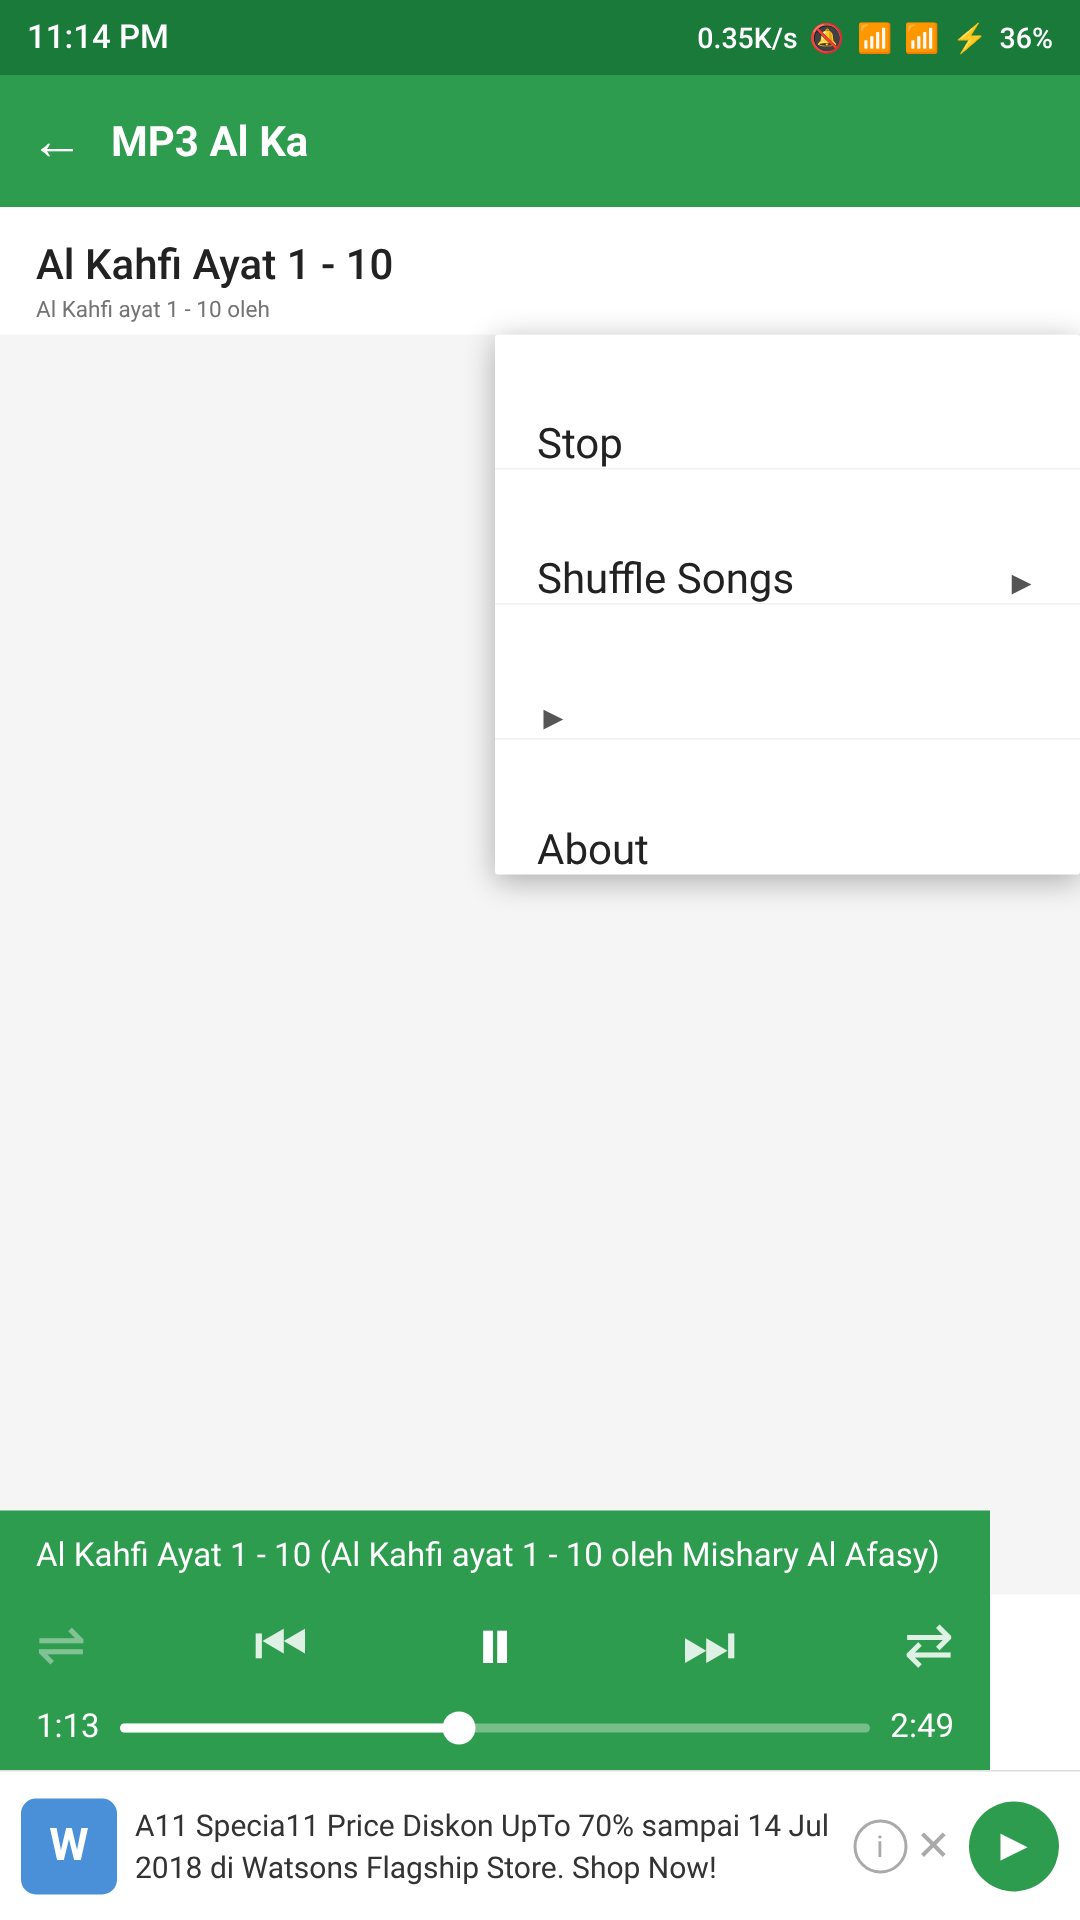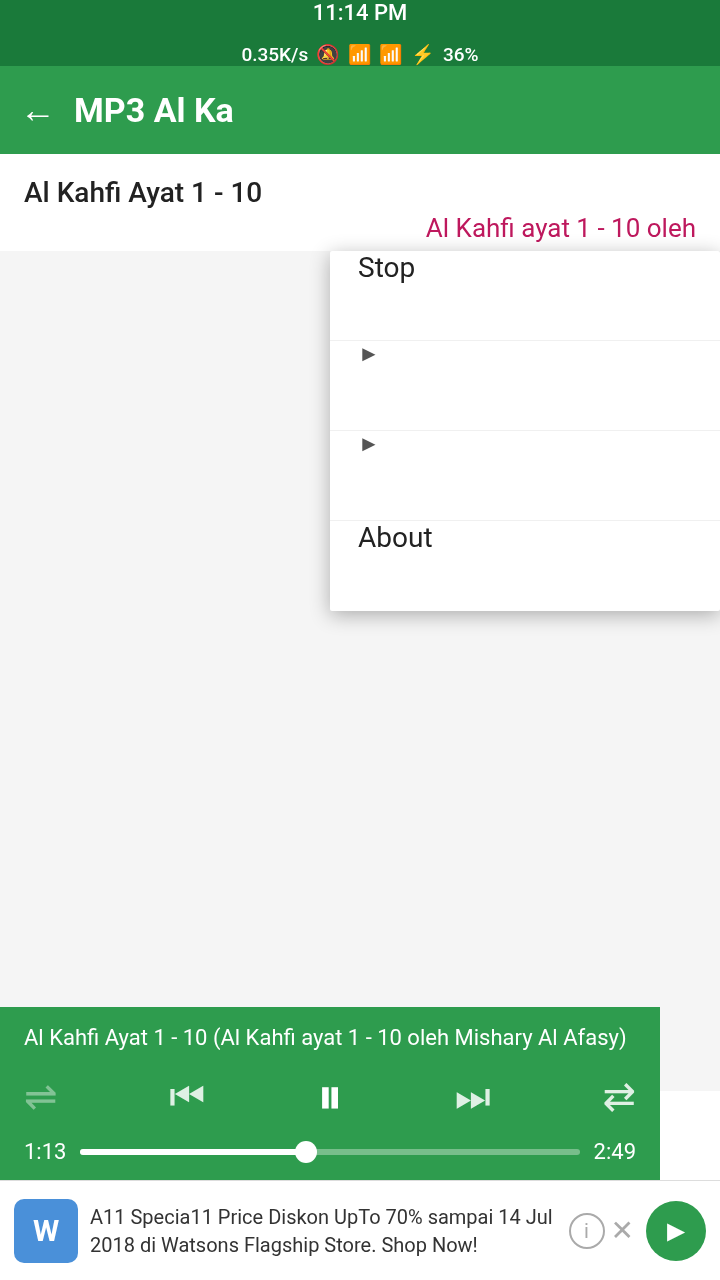--- a/index.html
+++ b/index.html
@@ -9,32 +9,31 @@
       height: 1280px;
       font-family: 'Roboto', Arial, sans-serif;
       background: #fff;
       overflow: hidden;
       position: relative;
     }
 
     
     .status-bar {
       width: 720px;
-      height: 66px;
+      height: 50px;
       background: #1a7a3a;
       display: flex;
       align-items: center;
       justify-content: space-between;
       padding: 0 18px;
       color: #fff;
       font-size: 22px;
       font-weight: 500;
       position: relative;
       z-index: 10;
-      flex-direction: column;
     }
     .status-right {
       display: flex;
       align-items: center;
       gap: 8px;
       font-size: 19px;
     }
 
     
     .app-bar {
@@ -48,40 +47,39 @@
       position: relative;
       z-index: 10;
     }
     .app-bar-back {
       color: #fff;
       font-size: 36px;
       cursor: pointer;
     }
     .app-bar-title {
       color: #fff;
-      font-size: 34px;
+      font-size: 28px;
       font-weight: bold;
       flex: 1;
     }
 
     
     .song-item {
       padding: 22px 24px 8px 24px;
       background: #fff;
     }
     .song-title {
       font-size: 28px;
       font-weight: 500;
       color: #222;
     }
     .song-subtitle {
-      font-size: 26px;
-      color: #be185d;
+      font-size: 15px;
+      color: #737373;
       margin-top: 4px;
-      text-align: right;
     }
 
     
     .main-content {
       width: 720px;
       height: 840px;
       background: #f5f5f5;
       position: relative;
     }
 
@@ -98,21 +96,21 @@
       position: absolute;
       top: 0;
       right: 0;
       width: 390px;
       background: #fff;
       box-shadow: 0 4px 20px rgba(0,0,0,0.3);
       border-radius: 2px;
     }
     .menu-item {
       display: flex;
-      align-items: flex-start;
+      align-items: flex-end;
       justify-content: space-between;
       padding: 0 28px;
       height: 90px;
       cursor: pointer;
       border-bottom: 1px solid #f0f0f0;
     }
     .menu-item:last-child {
       border-bottom: none;
     }
     .menu-item-label {
@@ -289,20 +287,21 @@
 <div class="main-content">
 
   <div class="dropdown-overlay">
     <div class="dropdown-menu">
 
       <div class="menu-item">
         <span class="menu-item-label">Stop</span>
       </div>
 
       <div class="menu-item">
+        <span class="menu-item-label">Shuffle Songs</span>
         <span class="menu-item-arrow">►</span>
       </div>
 
       <div class="menu-item">
         <span class="menu-item-arrow">►</span>
       </div>
 
       <div class="menu-item">
         <span class="menu-item-label">About</span>
       </div>

